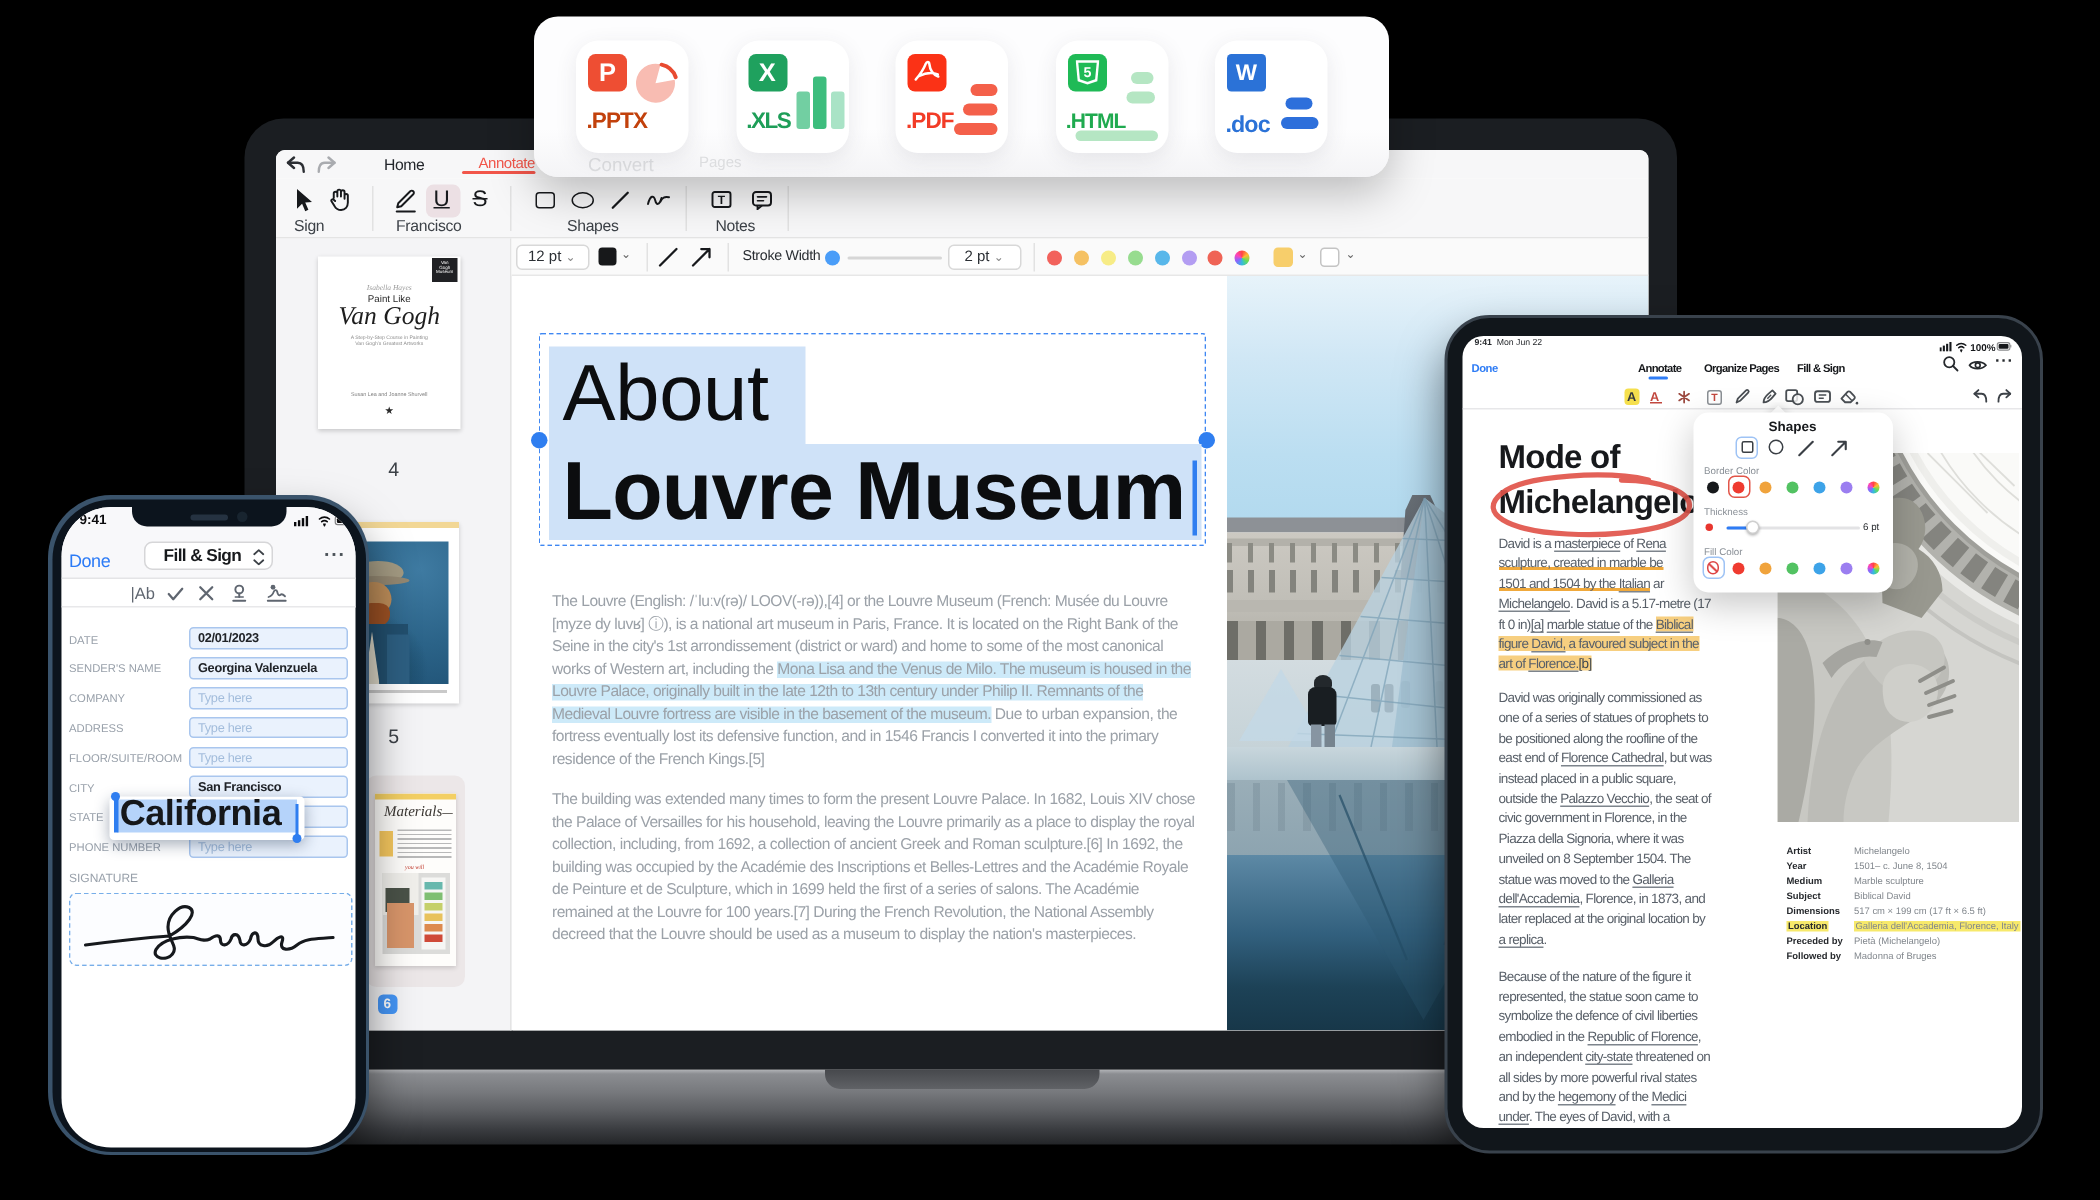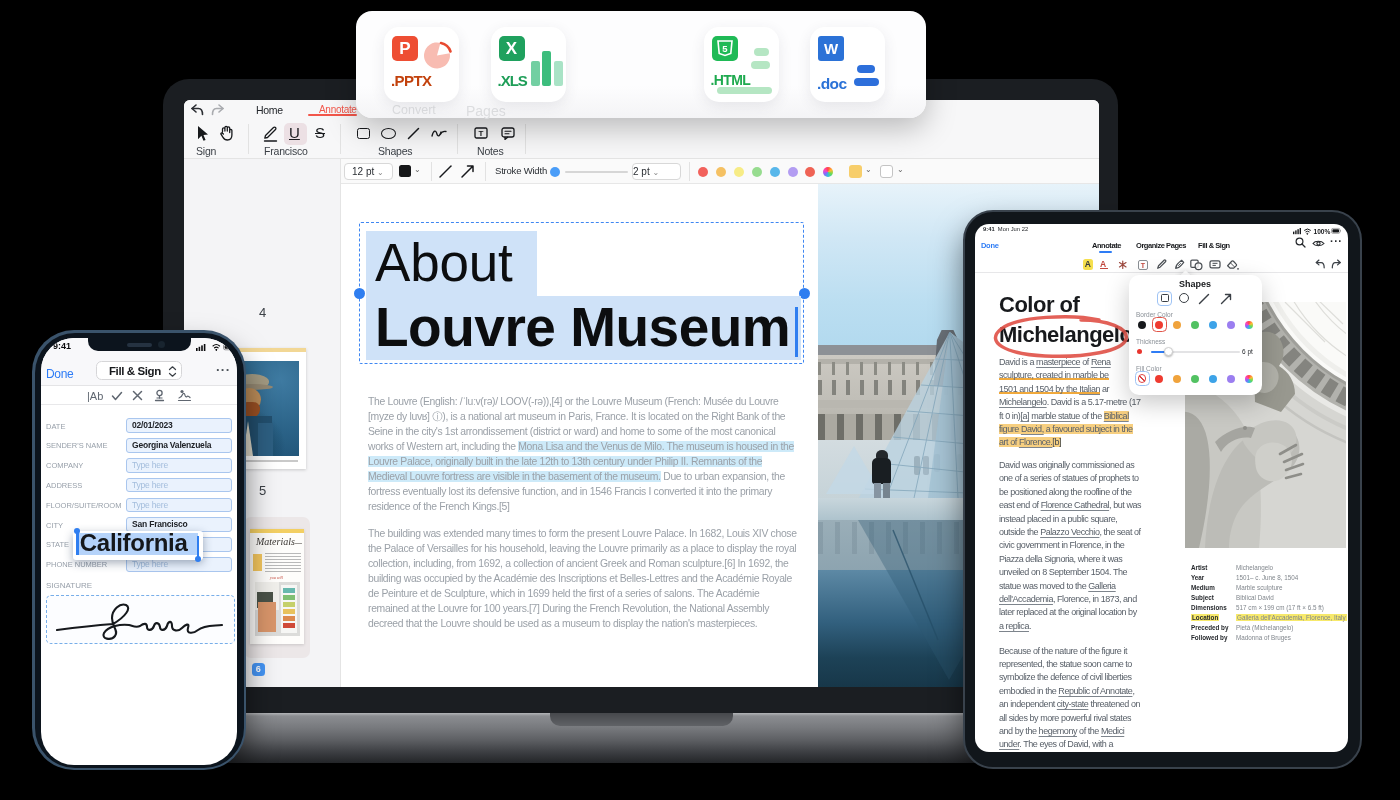--- a/index.html
+++ b/index.html
@@ -107,20 +107,29 @@
         <svg class="ticon" style="left:317px;top:8px" width="14" height="13" viewBox="0 0 14 13">
             <rect x="1" y="1" width="12" height="9" rx="2" fill="none" stroke="#17191c" stroke-width="1.3"></rect>
             <path d="M4 10 L4 12.5 L7 10" fill="none" stroke="#17191c" stroke-width="1.2"></path>
             <path d="M4 4.2 H10 M4 6.8 H8" stroke="#17191c" stroke-width="1.1" stroke-linecap="round"></path>
           </svg>
         <div class="glabel" style="left:293px">Notes</div>
         <div class="gsep" style="left:341px"></div>
       </div>
       <div class="sidebar ab">
 
+        <div class="ab" style="left:28px;top:12px;width:95px;height:115px;background:#fff;box-shadow:0 1px 3px rgba(0,0,0,.18)">
+          <div class="ab" style="right:2px;top:1px;width:17px;height:16px;background:#202124;color:#fff;font-size:3px;text-align:center;padding-top:2px;line-height:3.2px">Van<br>Gogh<br>Museum</div>
+          <div class="ab" style="left:0;top:19px;width:95px;text-align:center;font-family:'Liberation Serif',serif;font-style:italic;font-size:5px;color:#9a9a9a">Isabella Hayes</div>
+          <div class="ab" style="left:0;top:25px;width:95px;text-align:center;font-size:6.5px;color:#2a2a2a">Paint Like</div>
+          <div class="ab" style="left:0;top:30px;width:95px;text-align:center;font-family:'Liberation Serif',serif;font-style:italic;font-size:17px;color:#1d1d1d">Van Gogh</div>
+          <div class="ab" style="left:0;top:52px;width:95px;text-align:center;font-size:3.4px;color:#8f8f8f;line-height:4.4px">A Step-by-Step Course in Painting<br>Van Gogh's Greatest Artworks</div>
+          <div class="ab" style="left:0;top:90px;width:95px;text-align:center;font-size:3.6px;color:#7e7e7e">Susan Lea and Joanne Shurvell</div>
+          <div class="ab" style="left:0;top:99px;width:95px;text-align:center;font-size:7px;color:#2a2a2a">★</div>
+        </div>
         <div class="ab" style="left:0;top:146px;width:157px;text-align:center;font-size:13px;color:#3c4147">4</div>
 
         <div class="ab" style="left:38px;top:189px;width:84px;height:121px;background:#fff;box-shadow:0 1px 3px rgba(0,0,0,.18)">
           <div class="ab" style="left:0;top:0;width:84px;height:3.5px;background:#f2d795"></div>
           <div class="ab" style="left:8px;top:13px;width:69px;height:95px;background:
             radial-gradient(circle at 25% 90%, #143d55 0%, transparent 38%),
             radial-gradient(circle at 72% 20%, #3f7ba2 0%, #2b6388 55%, #1f5174 100%);overflow:hidden">
             <div class="ab" style="left:5px;top:13px;width:34px;height:15px;background:#a39a82;border-radius:50% 50% 46% 46%;"></div>
             <div class="ab" style="left:0px;top:23px;width:43px;height:6px;background:#948872;border-radius:50%"></div>
             <div class="ab" style="left:9px;top:27px;width:22px;height:22px;background:#bd8d59;border-radius:45% 55% 50% 50%"></div>
@@ -163,21 +172,21 @@
         <svg class="ab" style="left:97px;top:5px" width="15" height="15" viewBox="0 0 15 15">
             <path d="M2 13 L13 2" stroke="#17191c" stroke-width="1.5" stroke-linecap="round"></path>
           </svg>
         <svg class="ab" style="left:119px;top:5px" width="16" height="15" viewBox="0 0 16 15">
             <path d="M2 13 L13 2 M13 2 H7.5 M13 2 V7.5" stroke="#17191c" stroke-width="1.5" stroke-linecap="round"></path>
           </svg>
         <div class="gsep" style="left:144px;top:3px;height:19px"></div>
         <div class="ab" style="left:154px;top:6px;font-size:9.5px;letter-spacing:-0.2px;color:#2a2e33">Stroke Width</div>
         <div class="ab" style="left:209px;top:7.5px;width:10px;height:10px;background:#4a9df8;border-radius:50%"></div>
         <div class="ab" style="left:224px;top:11.5px;width:63px;height:2px;background:#d6d6d6;border-radius:1px"></div>
-        <div class="ab" style="left:291px;top:4px;width:49px;height:17px;border:1px solid #d8d8d8;border-radius:4px;background:#fff;font-size:10px;color:#2b2f34;line-height:16px;padding-left:0">2 pt <span style="color:#888;font-size:8px">⌄</span></div>
+        <div class="ab" style="left:291px;top:4px;width:49px;height:17px;border:1px solid #d8d8d8;border-radius:4px;background:#fff;font-size:10px;color:#2b2f34;line-height:16px;padding-left:10px">2 pt <span style="color:#888;font-size:8px">⌄</span></div>
         <div class="gsep" style="left:348px;top:3px;height:19px"></div>
         <div class="ab" style="left:356.5px;top:7.5px;width:10px;height:10px;background:#f2625c;border-radius:50%"></div>
         <div class="ab" style="left:374.5px;top:7.5px;width:10px;height:10px;background:#f5c163;border-radius:50%"></div>
         <div class="ab" style="left:392.5px;top:7.5px;width:10px;height:10px;background:#f7ec86;border-radius:50%"></div>
         <div class="ab" style="left:410.5px;top:7.5px;width:10px;height:10px;background:#97dc8f;border-radius:50%"></div>
         <div class="ab" style="left:428.5px;top:7.5px;width:10px;height:10px;background:#58b7ea;border-radius:50%"></div>
         <div class="ab" style="left:446.5px;top:7.5px;width:10px;height:10px;background:#b39df2;border-radius:50%"></div>
         <div class="ab" style="left:464px;top:7.5px;width:10px;height:10px;background:#ef6355;border-radius:50%"></div>
         <div class="ab" style="left:481.5px;top:7.5px;width:10px;height:10px;border-radius:50%;background:conic-gradient(#f44,#fb3,#6d5,#3bd,#86f,#f4b,#f44)"></div>
         <div class="ab" style="left:508px;top:6px;width:13px;height:13px;background:#f7ce6b;border-radius:3px"></div>
@@ -270,35 +279,46 @@
         </div>
       </div>
     </div>
   </div>
   <div id="lbase" class="ab">
       <div id="lnotch" class="ab"></div>
     </div>
 
   <div id="fmtbar" class="ab">
     <div class="ab" style="left:36px;top:92px;font-size:12.5px;color:#dcdddf">Convert</div>
-    <div class="ab" style="left:110px;top:92px;font-size:14px;color:#dcdddf">Pages</div>
+    <div class="ab" style="left:110px;top:92px;font-size:10px;color:#dcdddf">Pages</div>
     <div class="card" style="left:28px">
       <div class="appsq" style="background:#ee4e33">P</div>
       <svg class="ab" style="left:40px;top:12px" width="30" height="30" viewBox="0 0 30 30">
         <path d="M13 15 L16.4 2.4 A13 13 0 1 0 25.8 12.7 Z" fill="#f8bcb2" transform="translate(0,1.5)"></path>
         <path d="M17 2.6 A13 13 0 0 1 26.5 11" fill="none" stroke="#e84b31" stroke-width="2.6" stroke-linecap="round" transform="translate(0,1.5)"></path>
       </svg>
       <div class="flabel" style="color:#c2410c">.PPTX</div>
     </div>
     <div class="card" style="left:134.5px">
       <div class="appsq" style="background:#1fa15e">X</div>
       <div class="hbar" style="left:40px;top:33.7px;width:9px;height:25.7px;background:#72cfa2;border-radius:2px"></div>
       <div class="hbar" style="left:51.5px;top:24px;width:9px;height:35.4px;background:#3dbd7d;border-radius:2px"></div>
       <div class="hbar" style="left:63px;top:33.7px;width:9px;height:25.7px;background:#a9e3c6;border-radius:2px"></div>
       <div class="flabel" style="color:#1e9e58;letter-spacing:-1px">.XLS</div>
+    </div>
+    <div class="card" style="left:241px">
+      <div class="appsq" style="background:#fb3216">
+        <svg width="18" height="16" viewBox="0 0 18 16" style="margin-top:4px">
+          <path d="M1.5 13 C4.5 9.5 7.2 5 8.2 2.4 C8.8 0.9 10.3 0.9 10.5 2.4 C10.9 6 12.5 9.5 16.5 11 M3.5 10.8 C8 8.6 13 8.2 16.2 9.6" fill="none" stroke="#fff" stroke-width="1.7" stroke-linecap="round"></path>
+        </svg>
+      </div>
+      <div class="hbar" style="left:49.5px;top:29.4px;width:18px;height:7.6px;background:#f4604a"></div>
+      <div class="hbar" style="left:45px;top:42.3px;width:22.5px;height:8px;background:#f4604a"></div>
+      <div class="hbar" style="left:38.5px;top:54.7px;width:29px;height:8px;background:#f4604a"></div>
+      <div class="flabel" style="color:#f23c27">.PDF</div>
     </div>
     <div class="card" style="left:347.5px">
       <div class="appsq" style="background:#1fba56;font-size:15px">
         <svg width="16" height="17" viewBox="0 0 16 17" style="margin-top:4px">
             <path d="M1 1 H15 L13.8 13.5 L8 15.5 L2.2 13.5 Z" fill="none" stroke="#fff" stroke-width="1.6"></path>
             <text x="8" y="11.5" font-size="9.5" font-weight="bold" fill="#fff" text-anchor="middle">5</text>
           </svg>
       </div>
       <div class="hbar" style="left:50.4px;top:21.2px;width:15.6px;height:7.5px;background:#b5e6c3"></div>
       <div class="hbar" style="left:47px;top:34.4px;width:19.6px;height:7.4px;background:#b5e6c3"></div>
@@ -486,21 +506,21 @@
           <path d="M-5 110 C8 108 18 118 22 136 C28 162 24 204 14 246 L-5 246 Z" fill="#aaaaa4"></path>
           <path d="M20 246 C22 200 34 160 56 140 C74 124 96 120 108 130 C118 140 116 158 104 168 C88 182 64 190 52 212 C46 224 44 236 44 246 Z" fill="#bcbcb7"></path>
           <path d="M60 132 C72 120 92 114 104 122 C114 129 114 144 104 153 C94 162 76 162 68 153 C61 145 54 138 60 132 Z" fill="#c6c6c1"></path>
           <path d="M78 143 C88 138 100 141 105 150 C110 160 105 173 94 178 C84 182 73 176 71 166 C69 155 70 148 78 143 Z" fill="#cfcfca"></path>
           <path d="M95 152 l16 -9 M99 160 l18 -8 M101 168 l17 -6 M101 176 l15 -4" stroke="#8e8e89" stroke-width="2.6" stroke-linecap="round"></path>
           <path d="M30 140 C42 128 60 122 70 126 L66 136 C54 134 42 140 36 150 Z" fill="#a5a5a0"></path>
           <circle cx="60" cy="126" r="2" fill="#8e8e89"></circle>
         </svg>
       </div>
 
-      <div class="ab" style="left:24px;top:68px;font-size:22px;font-weight:bold;color:#17191c;letter-spacing:-0.5px">Color of</div>
+      <div class="ab" style="left:24px;top:68px;font-size:22px;font-weight:bold;color:#17191c;letter-spacing:-0.5px">Mode of</div>
       <div class="ab" style="left:24px;top:98px;font-size:22px;font-weight:bold;color:#17191c;letter-spacing:-0.5px">Michelangelo</div>
       <svg class="ab" style="left:12px;top:89px" width="148" height="48" viewBox="0 0 148 48">
         <path d="M112 7 C86 1 30 3 14 16 C-2 29 18 41 58 43 C98 45 136 38 139 26 C142 15 120 7 94 7" fill="none" stroke="#e1544a" stroke-width="3.5" stroke-linecap="round" opacity="0.92"></path>
       </svg>
       <div class="ab" id="tpara1" style="left:24px;top:132px;white-space:nowrap;font-size:9px;letter-spacing:-0.45px;line-height:13.4px;color:#596069">
         David is a <u>masterpiece</u> of <u>Rena</u><br>
         <span class="ou">sculpture, created in marble be</span><br>
         <span class="ou">1501 and 1504 by the <u>Italian</u></span> ar<br>
         <u>Michelangelo</u>. David is a 5.17-metre (17<br>
         ft 0 in)<u>[a]</u> <u>marble statue</u> of the <span class="ohl"><u>Biblical</u></span><br>
@@ -519,21 +539,21 @@
         unveiled on 8 September 1504. The<br>
         statue was moved to the <u>Galleria</u><br>
         <u>dell'Accademia</u>, Florence, in 1873, and<br>
         later replaced at the original location by<br>
         <u>a replica</u>.
       </div>
       <div class="ab" id="tpara3" style="left:24px;top:420.5px;white-space:nowrap;font-size:9px;letter-spacing:-0.45px;line-height:13.4px;color:#596069">
         Because of the nature of the figure it<br>
         represented, the statue soon came to<br>
         symbolize the defence of civil liberties<br>
-        embodied in the <u>Republic of Annotate</u>,<br>
+        embodied in the <u>Republic of Florence</u>,<br>
         an independent <u>city-state</u> threatened on<br>
         all sides by more powerful rival states<br>
         and by the <u>hegemony</u> of the <u>Medici</u><br>
         <u>under</u>. The eyes of David, with a
       </div>
 
       <div class="meta-l" style="left:216px;top:340px">Artist</div>
         <div class="meta-v" style="left:261px;top:340px">Michelangelo</div>
       <div class="meta-l" style="left:216px;top:350px">Year</div>
         <div class="meta-v" style="left:261px;top:350px">1501– c. June 8, 1504</div>

